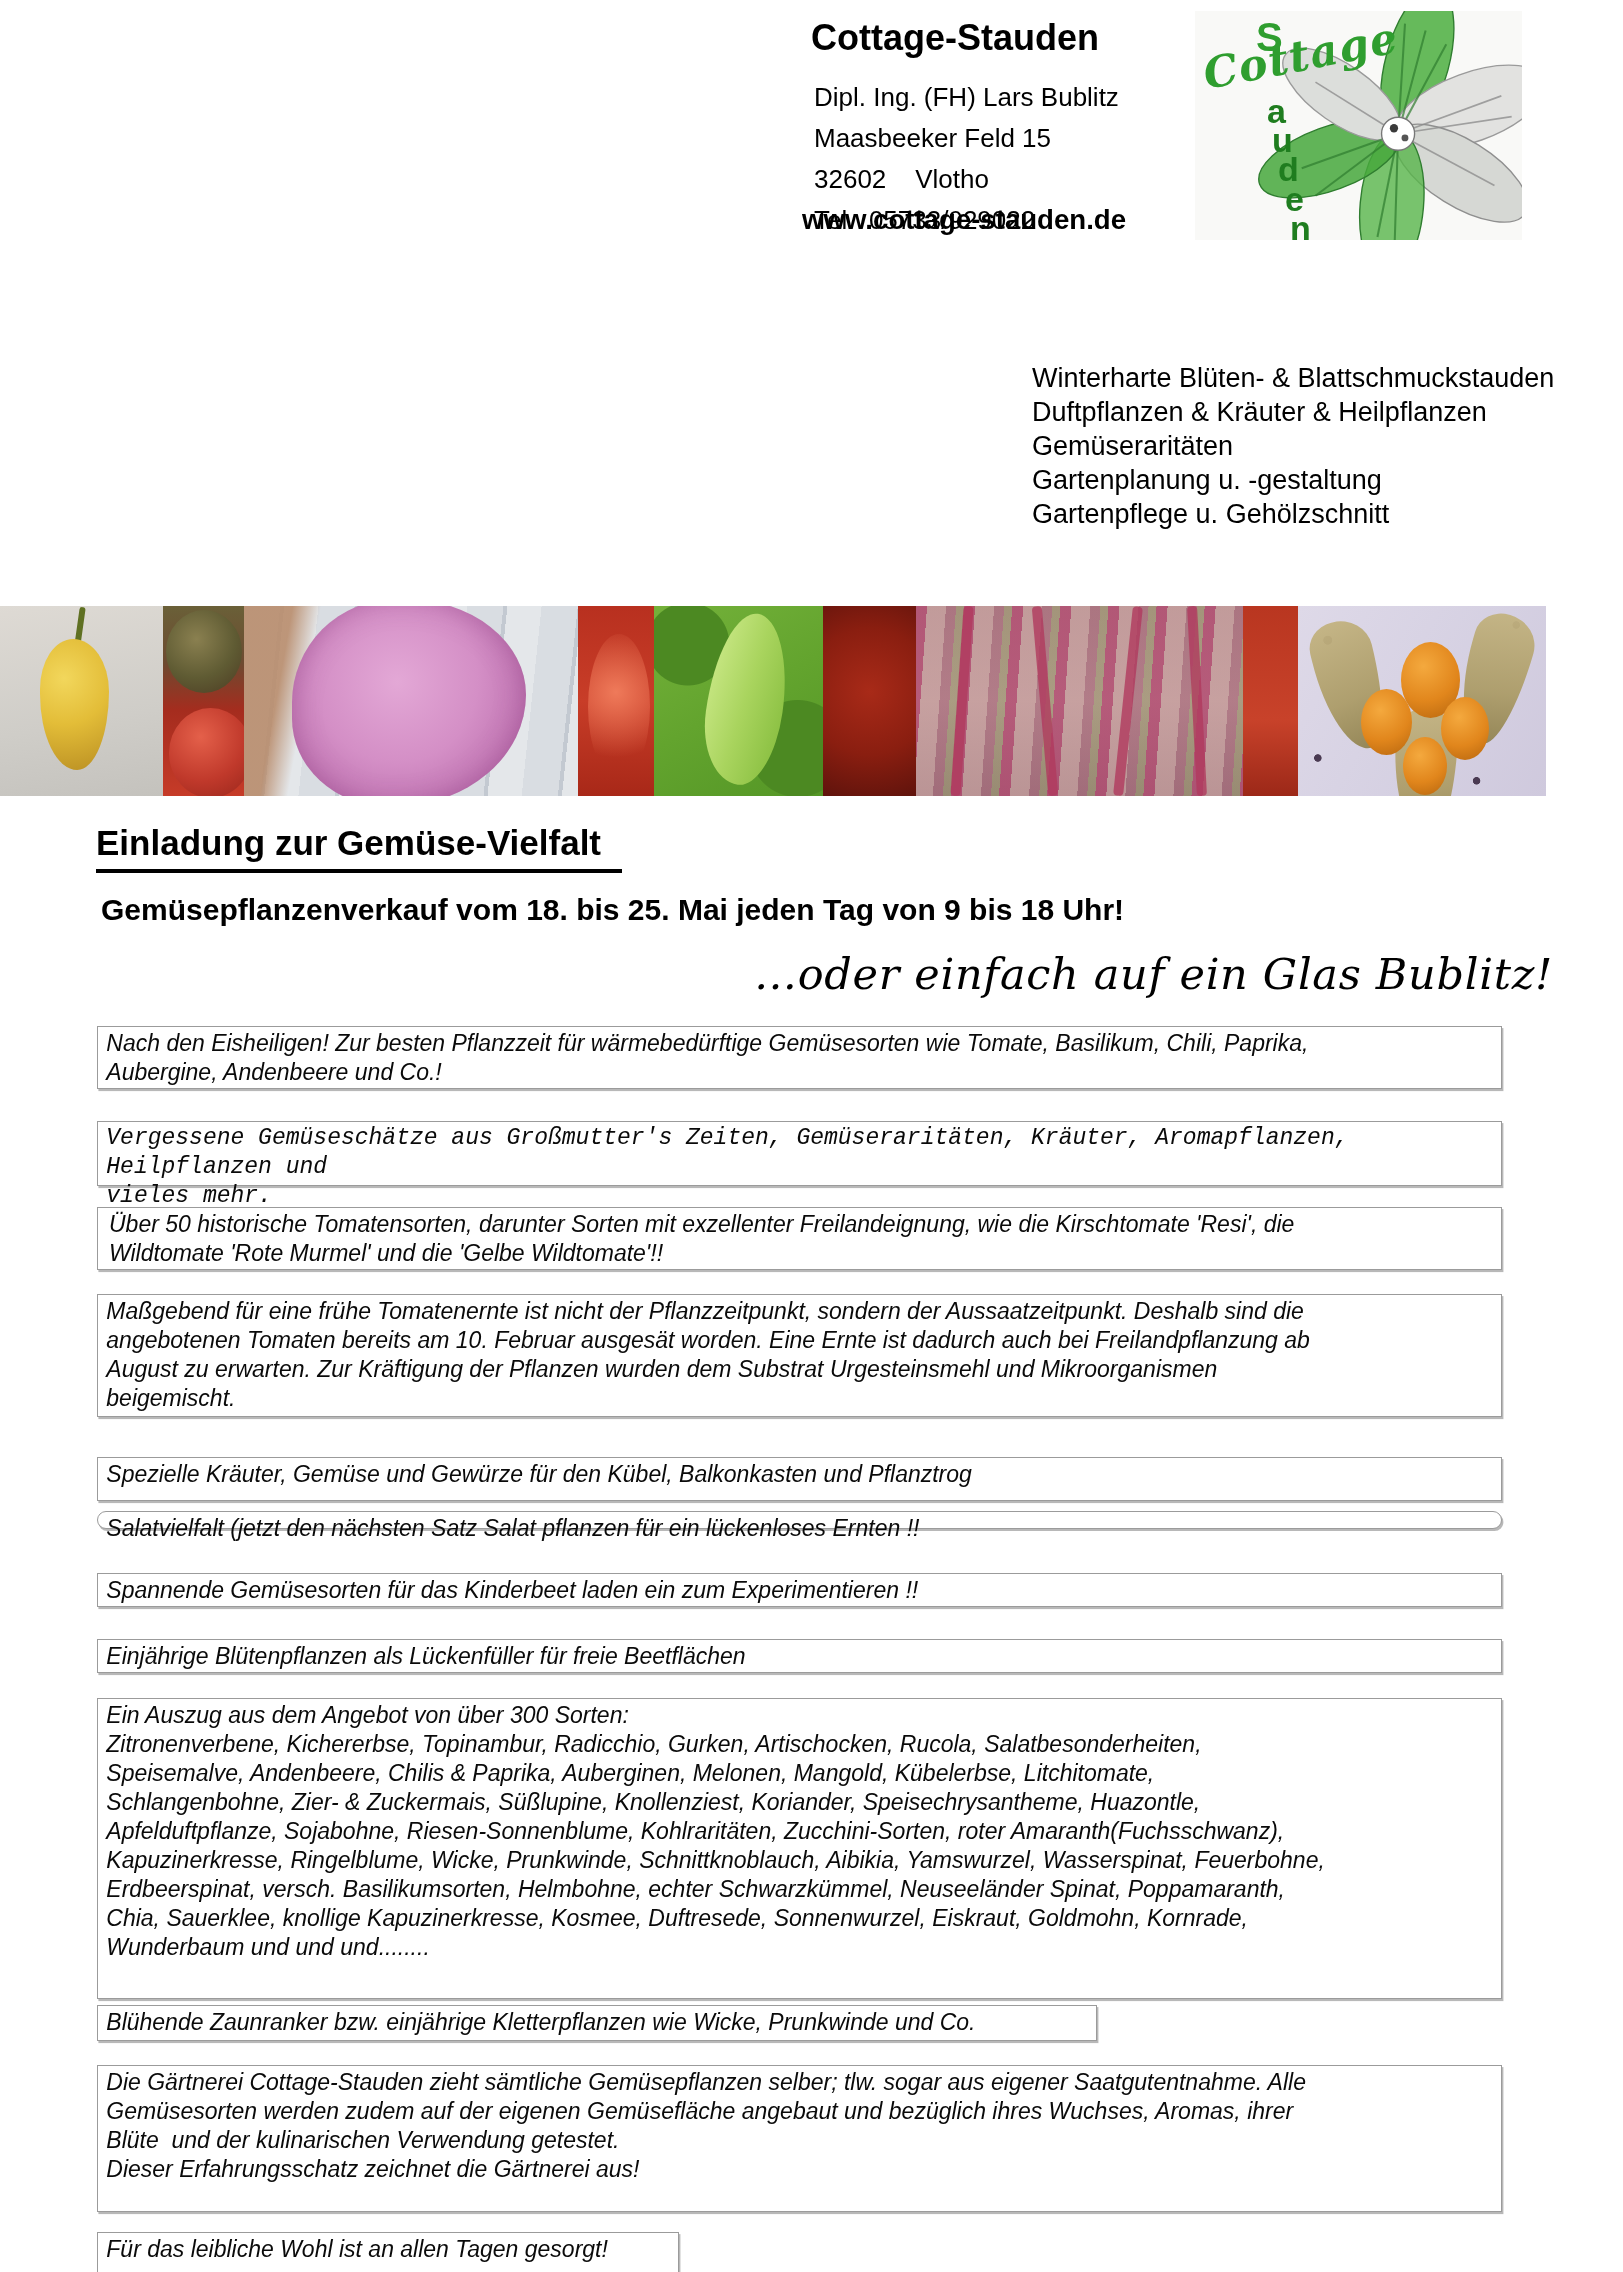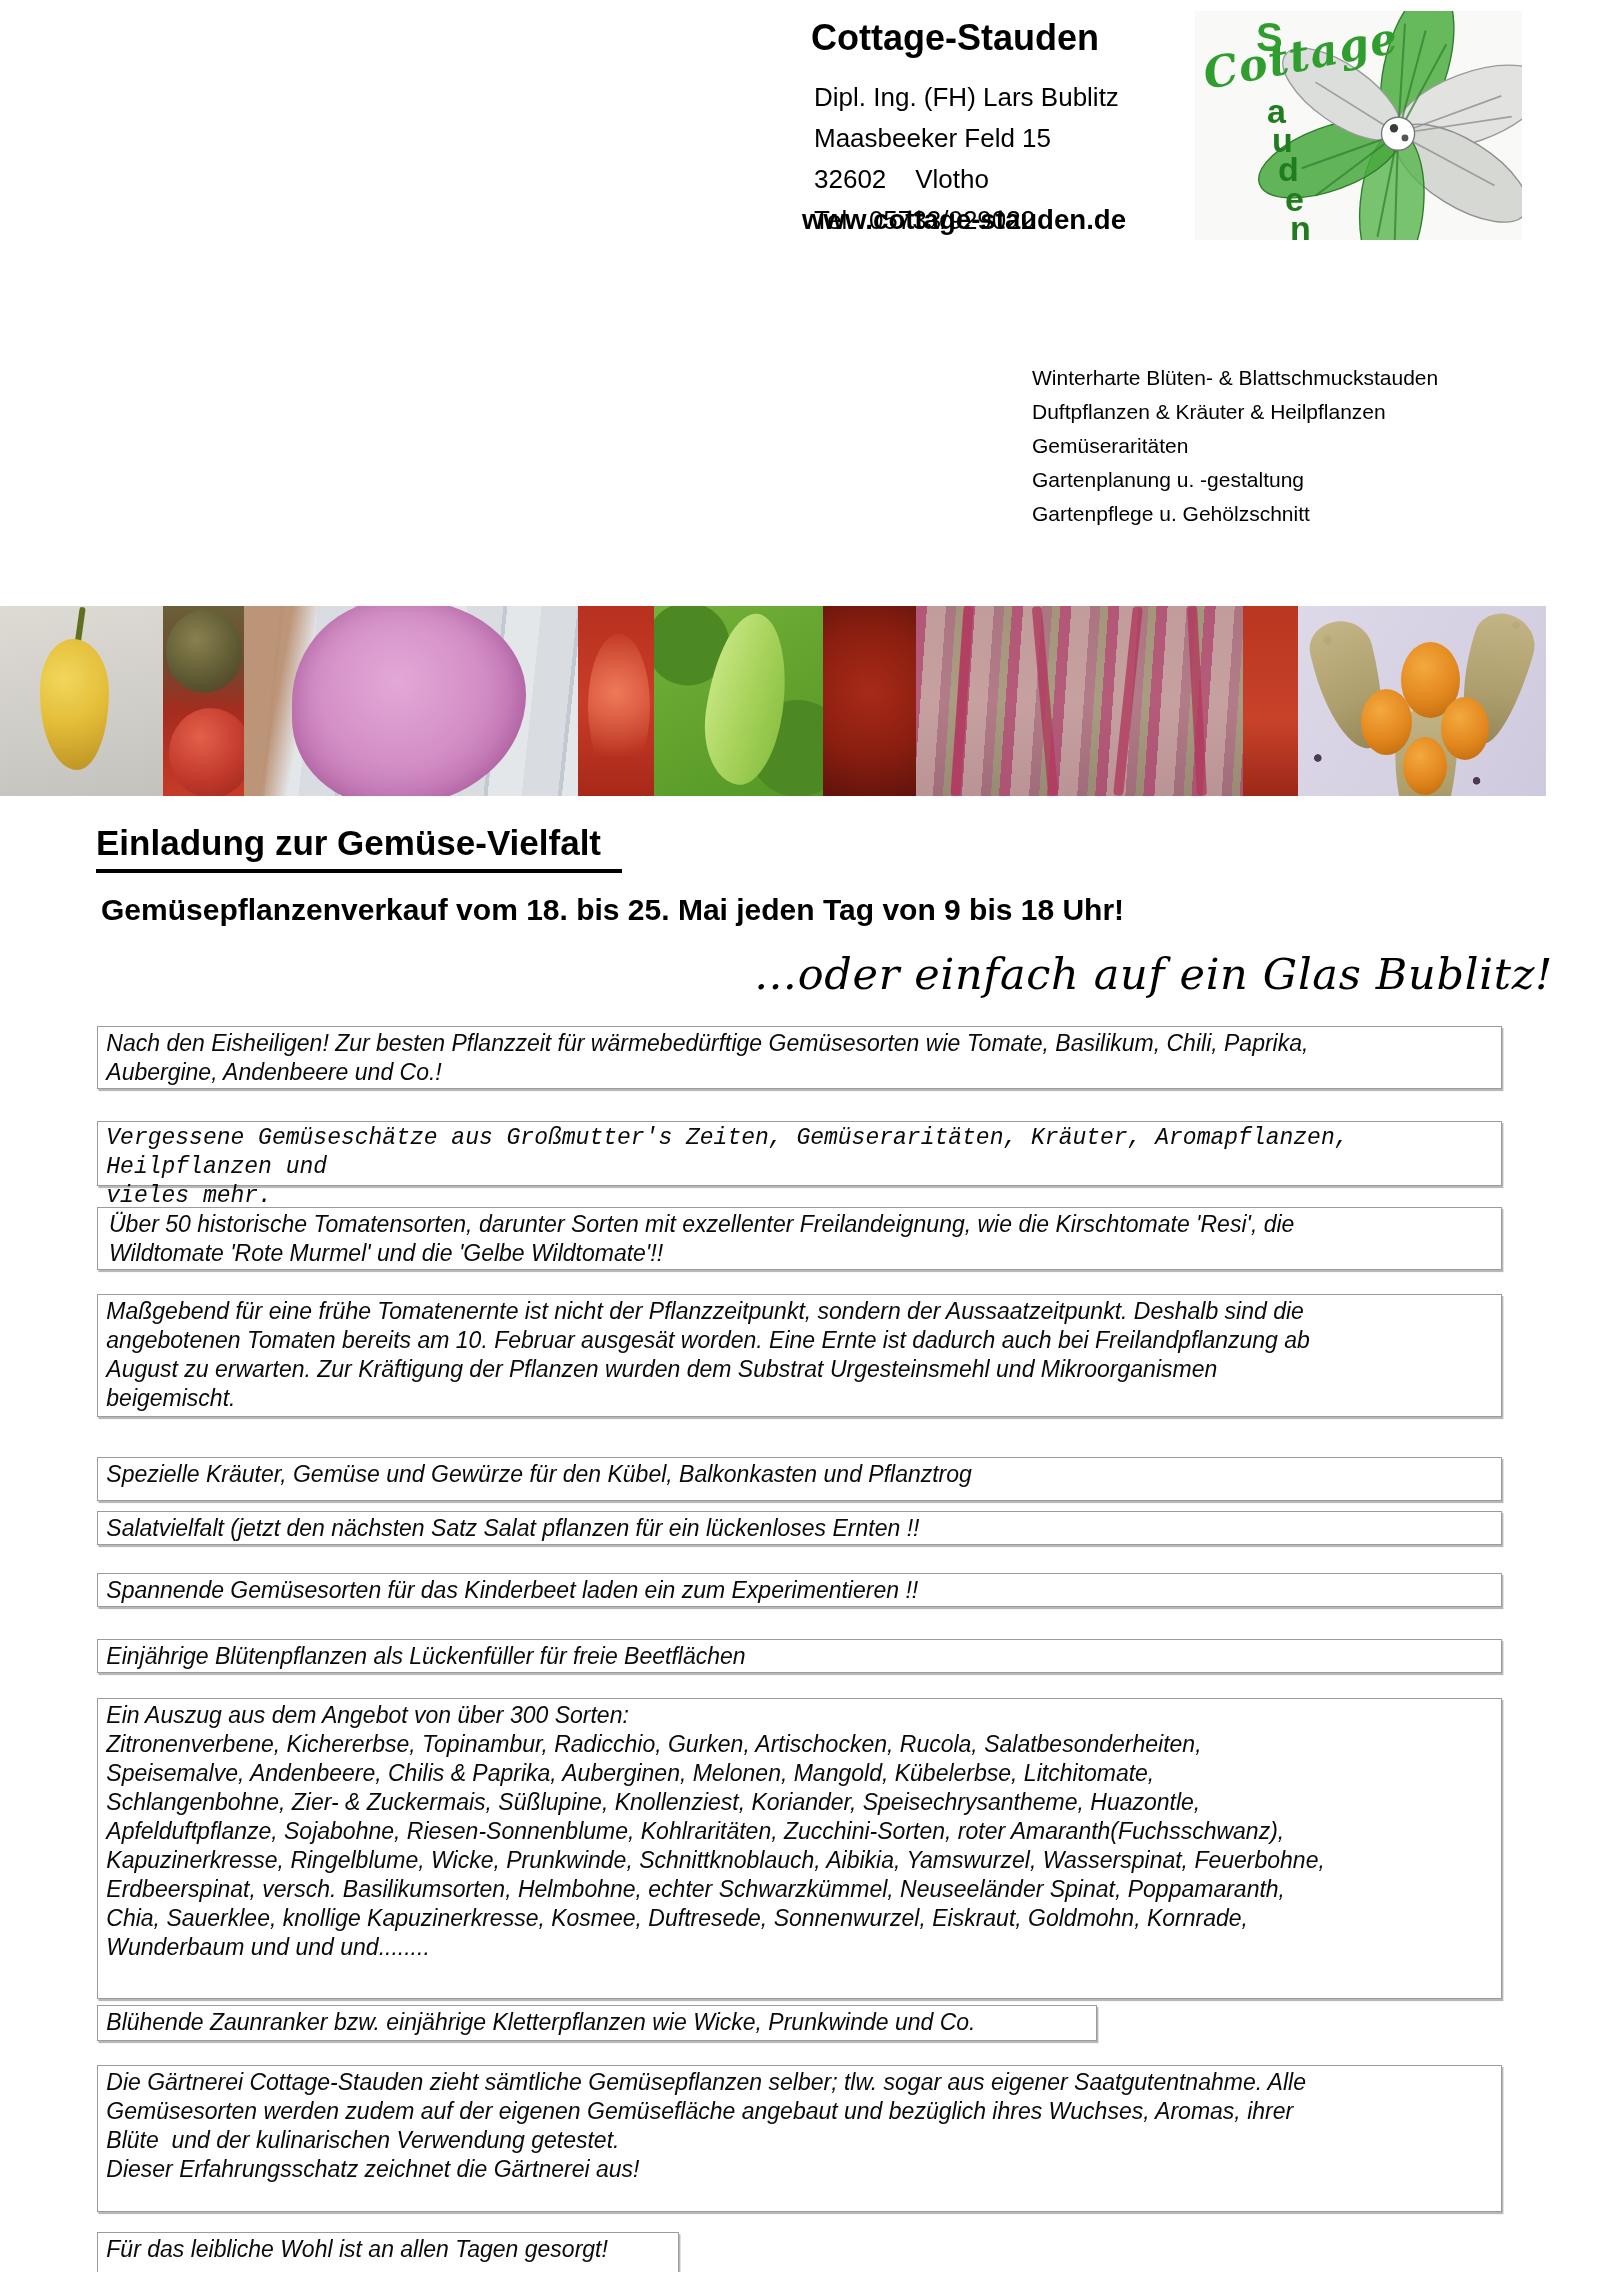--- a/index.html
+++ b/index.html
@@ -23,21 +23,21 @@
     position:absolute;font-weight:bold;font-size:34px;color:#1f7d1f;
     font-family:"Liberation Sans",sans-serif;
   }
   .logo .vletters span:nth-child(1){left:61px;top:4.1px;font-size:40px;color:#2f9e2f;}
   .logo .vletters span:nth-child(2){left:72px;top:81px;}
   .logo .vletters span:nth-child(3){left:77px;top:110px;}
   .logo .vletters span:nth-child(4){left:83px;top:139px;}
   .logo .vletters span:nth-child(5){left:90px;top:169px;}
   .logo .vletters span:nth-child(6){left:95px;top:198px;}
   
-  .services{position:absolute;left:1032px;top:361px;font-size:21px;line-height:34px;}
+  .services{position:absolute;left:1032px;top:361px;font-size:27px;line-height:34px;}
   
   .strip{position:absolute;left:0;top:606px;height:190px;width:1547px;display:flex;}
   .strip .p{position:relative;height:100%;overflow:hidden;}
   .p1{width:163px;background:linear-gradient(170deg,#dedad4 0%,#cfcdc8 60%,#c4c2bd 100%);}
   .p1 .pepper{position:absolute;left:40px;top:33px;width:69px;height:131px;border-radius:48% 52% 46% 54% / 38% 40% 60% 58%;
       background:radial-gradient(circle at 35% 30%,#f2d75c 0%,#e3bd38 45%,#b98e22 100%);}
   .p1 .stem{position:absolute;left:77px;top:1.4px;width:6.2px;height:40px;background:#5f7022;transform:rotate(8deg);border-radius:2.8px;}
   .p2{width:81px;background:linear-gradient(180deg,#6a6038 0%,#6d4a30 30%,#a52c1e 55%,#c63b28 100%);}
   .p2 .t1{position:absolute;left:2.8px;top:4.1px;width:76px;height:83px;border-radius:50%;
       background:radial-gradient(circle at 40% 35%,#8a8050 0%,#5f5b33 55%,#4c3a22 100%);}
@@ -84,21 +84,21 @@
       font-family:"DejaVu Serif",serif;font-style:italic;letter-spacing:0.7px;}
   
   .tbox{position:absolute;left:97px;width:1405px;box-sizing:border-box;background:#fff;
       border:1.4px solid #9b9b9b;box-shadow:1.4px 2.1px 0 rgba(125,125,125,.55);
       padding:2.1px 8.3px;font-style:italic;font-size:23px;line-height:29px;color:#0a0a0a;}
   .b1{top:1026px;height:63px;}
   .b2{top:1121px;height:65px;font-family:Liberation Mono, monospace;}
   .b3{top:1207px;height:63px;padding-left:11px;}
   .b4{top:1294px;height:123px;}
   .b5{top:1457px;height:44px;}
-  .b6{top:1511px;height:34px;}
+  .b6{top:1511px;height:18px;border-radius:16px;}
   .b7{top:1573px;height:34px;}
   .b8{top:1639px;height:34px;}
   .b9{top:1698px;height:301px;}
   .b10{top:2005px;height:36px;width:1000px;}
   .b11{top:2065px;height:147px;}
   .b12{top:2232px;height:42px;width:582px;}
 </style>
 </head>
 <body>
 

